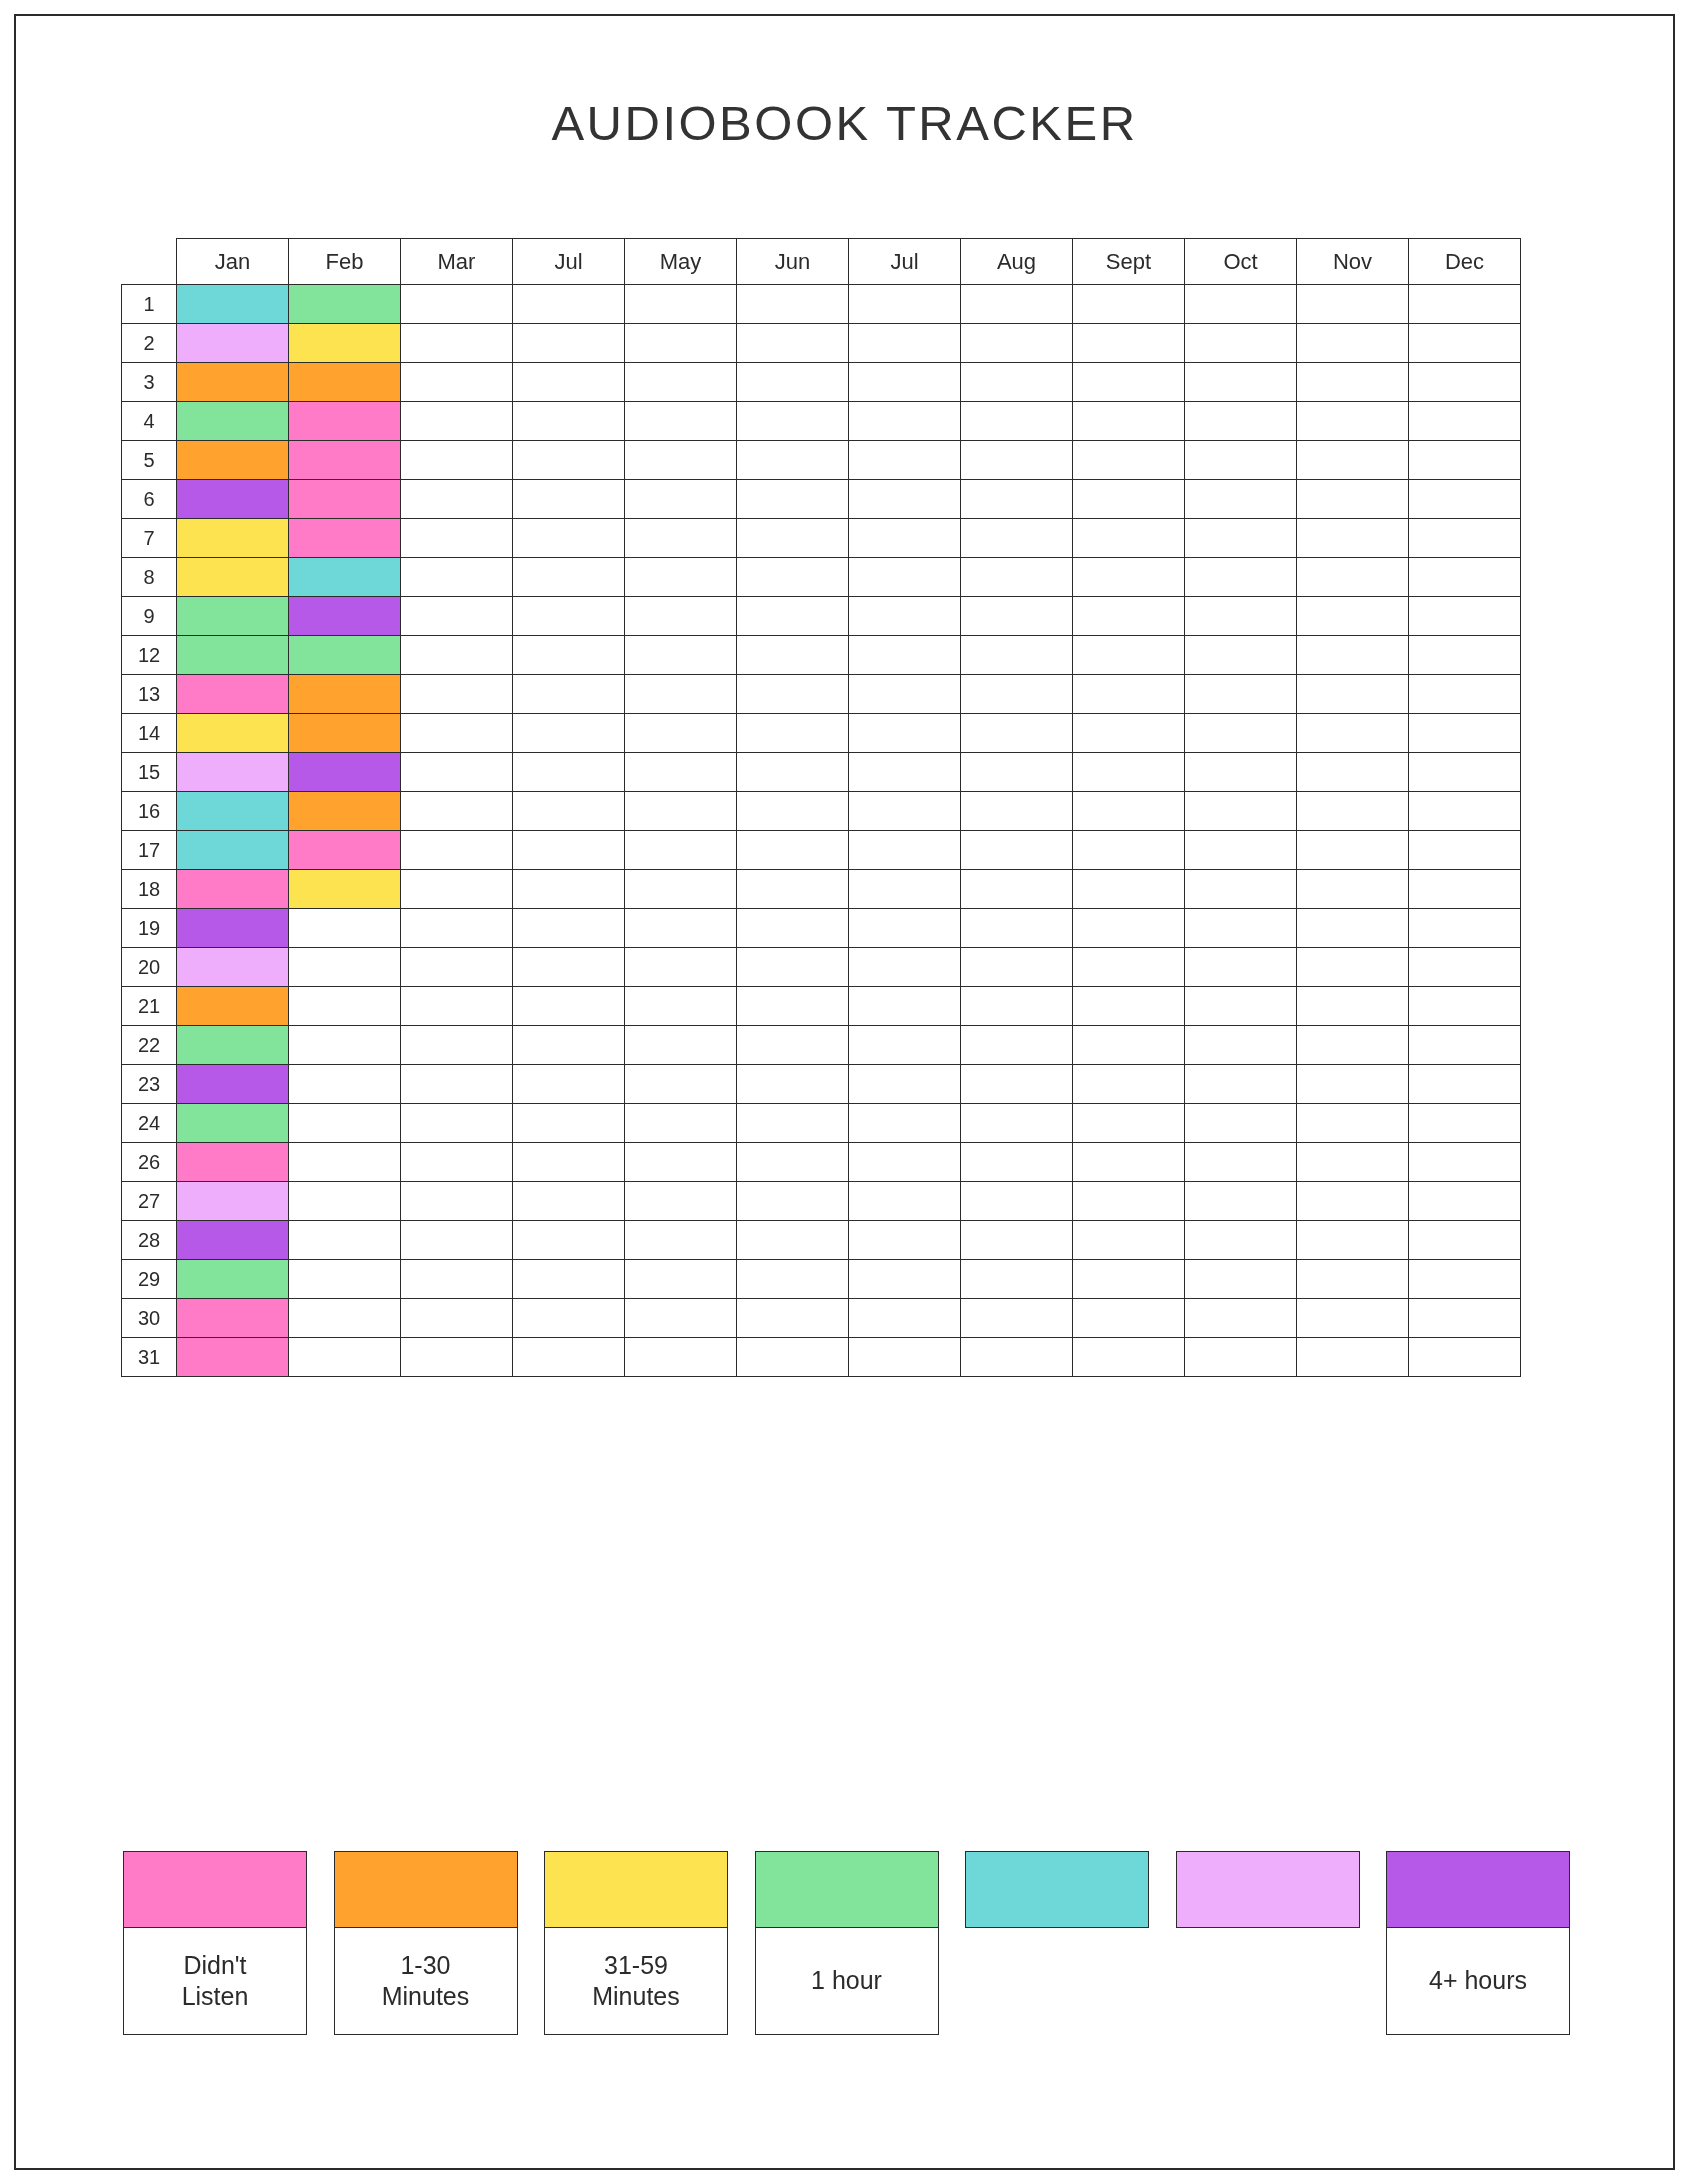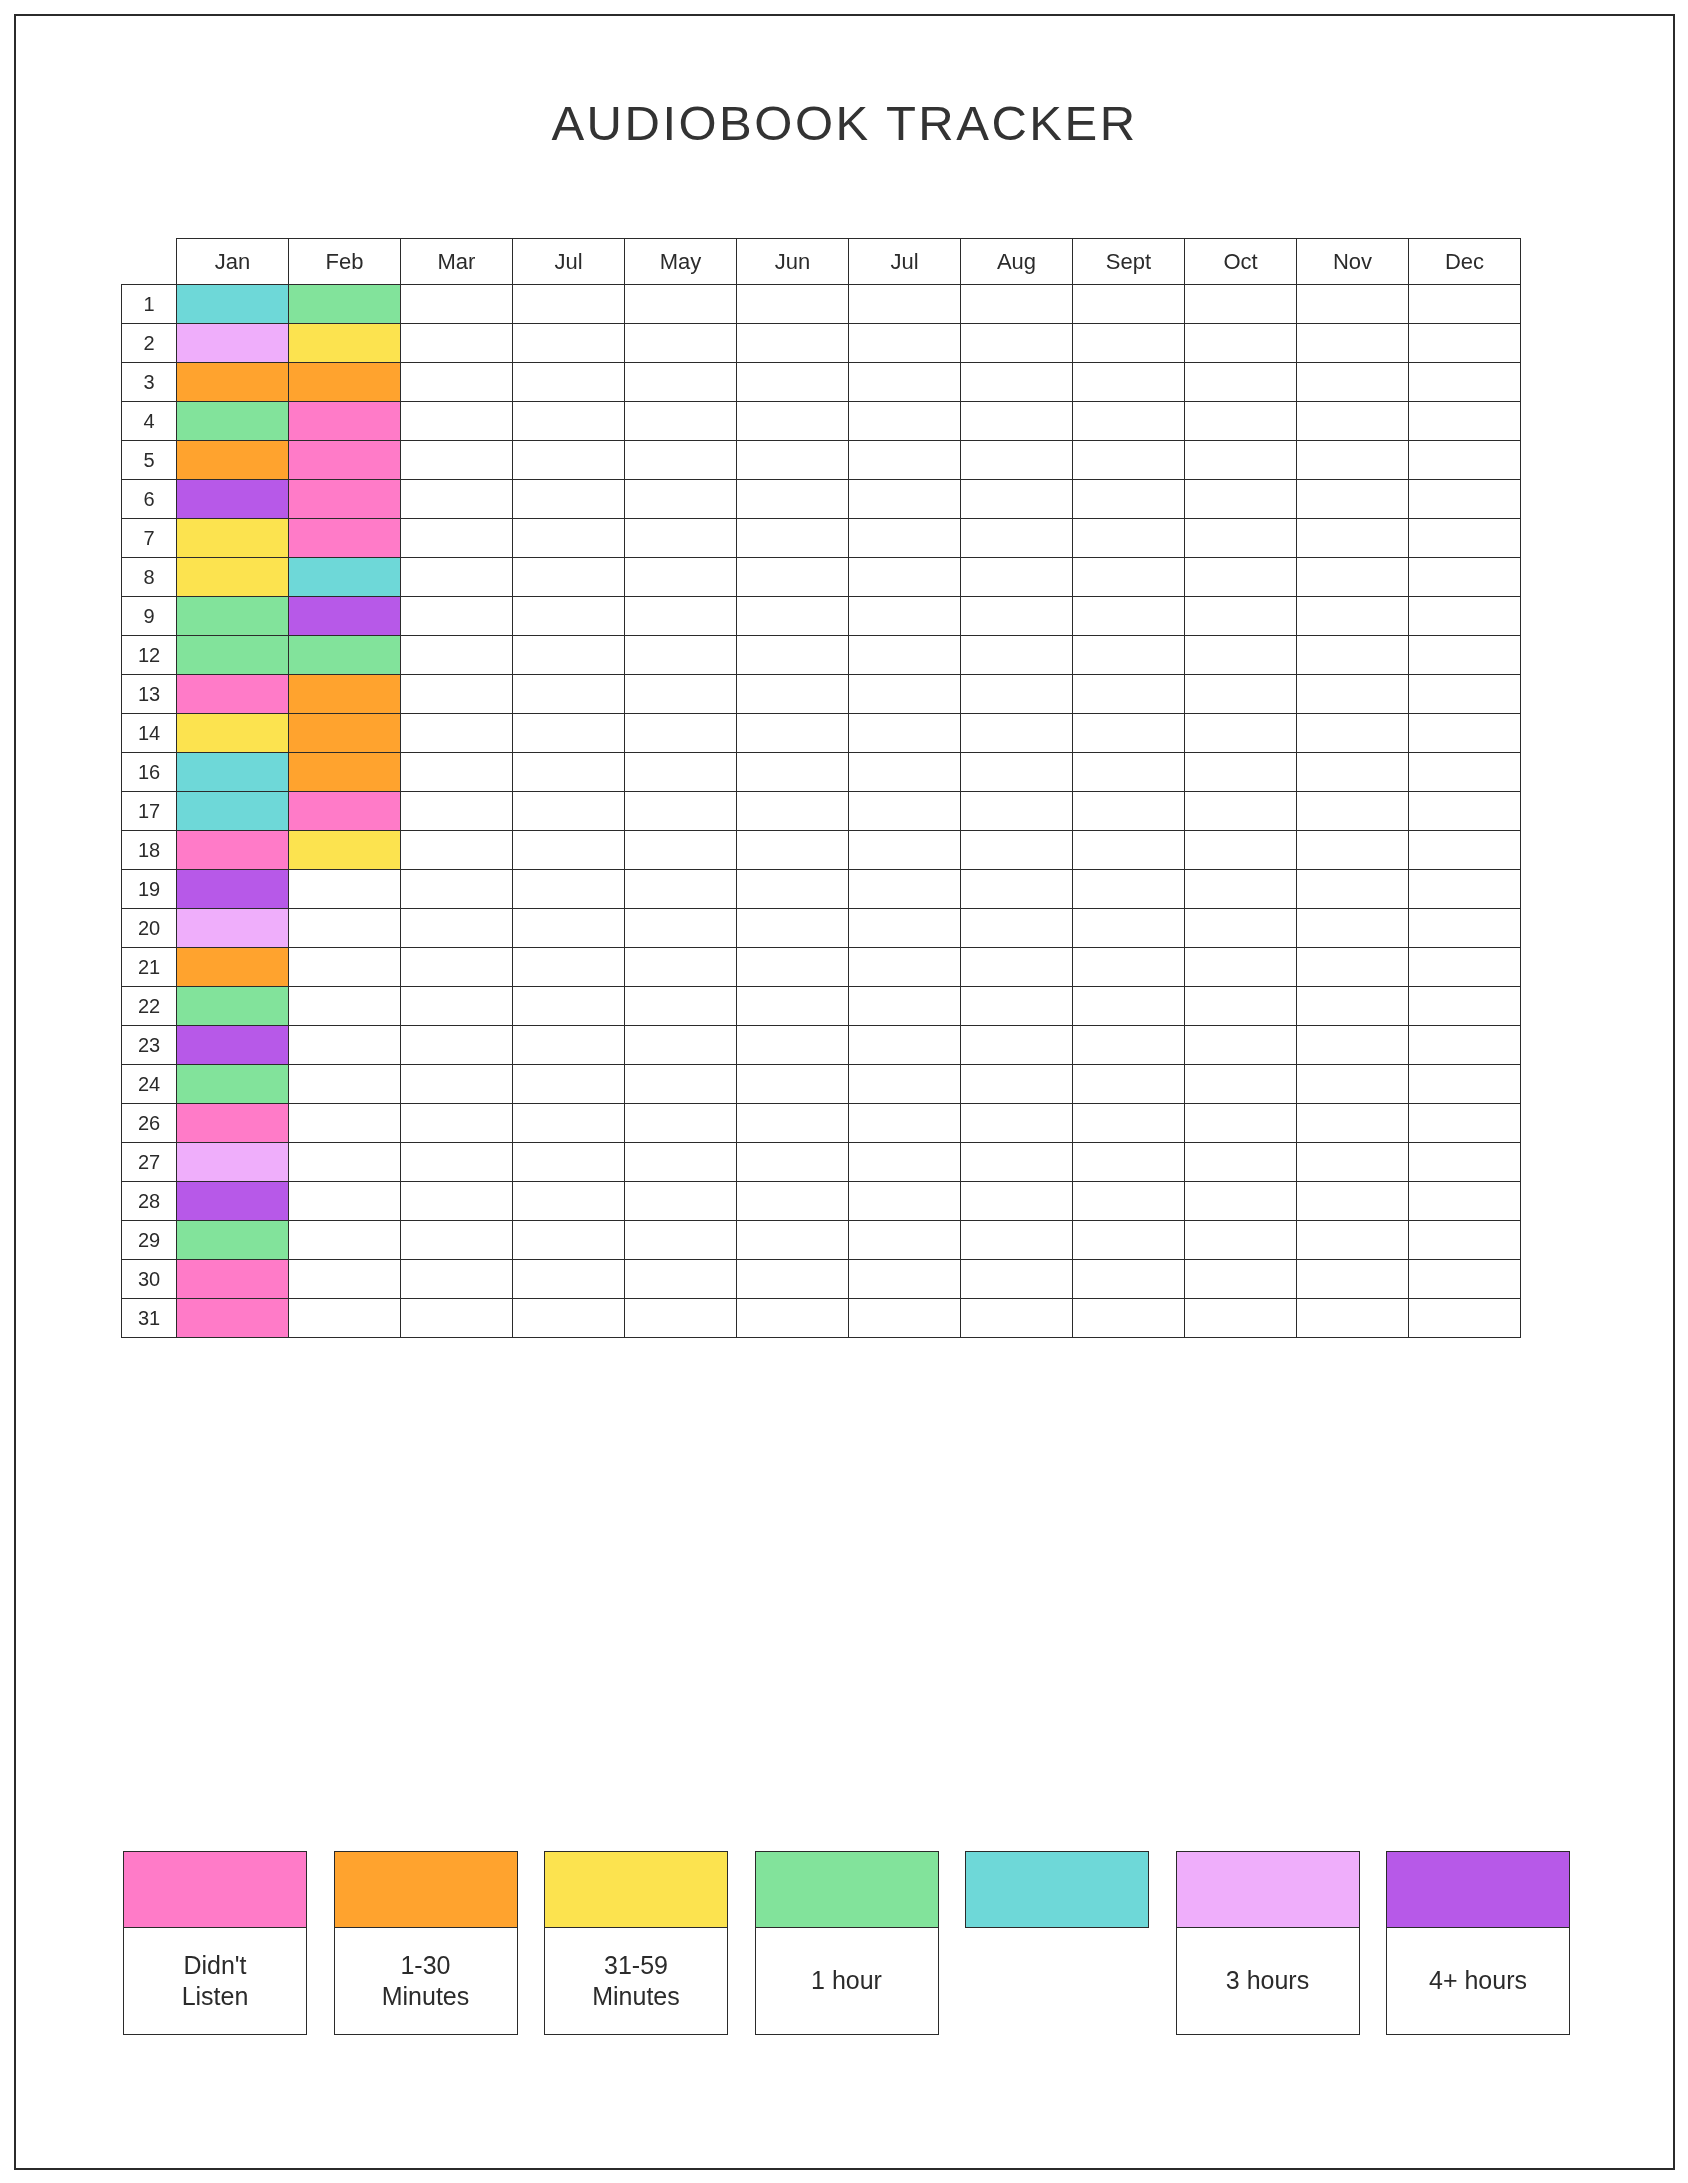--- a/index.html
+++ b/index.html
@@ -326,20 +326,35 @@
           <td style="background: rgb(255, 255, 255);"></td>
           <td style="background: rgb(255, 255, 255);"></td>
           <td style="background: rgb(255, 255, 255);"></td>
           <td style="background: rgb(255, 255, 255);"></td>
           <td style="background: rgb(255, 255, 255);"></td>
         </tr>
         <tr>
           <td class="daynum">14</td>
           <td style="background: rgb(252, 227, 79);"></td>
           <td style="background: rgb(255, 163, 46);"></td>
+          <td style="background: rgb(255, 255, 255);"></td>
+          <td style="background: rgb(255, 255, 255);"></td>
+          <td style="background: rgb(255, 255, 255);"></td>
+          <td style="background: rgb(255, 255, 255);"></td>
+          <td style="background: rgb(255, 255, 255);"></td>
+          <td style="background: rgb(255, 255, 255);"></td>
+          <td style="background: rgb(255, 255, 255);"></td>
+          <td style="background: rgb(255, 255, 255);"></td>
+          <td style="background: rgb(255, 255, 255);"></td>
+          <td style="background: rgb(255, 255, 255);"></td>
+        </tr>
+        <tr>
+          <td class="daynum">15</td>
+          <td style="background: rgb(239, 174, 251);"></td>
+          <td style="background: rgb(183, 89, 232);"></td>
           <td style="background: rgb(255, 255, 255);"></td>
           <td style="background: rgb(255, 255, 255);"></td>
           <td style="background: rgb(255, 255, 255);"></td>
           <td style="background: rgb(255, 255, 255);"></td>
           <td style="background: rgb(255, 255, 255);"></td>
           <td style="background: rgb(255, 255, 255);"></td>
           <td style="background: rgb(255, 255, 255);"></td>
           <td style="background: rgb(255, 255, 255);"></td>
           <td style="background: rgb(255, 255, 255);"></td>
           <td style="background: rgb(255, 255, 255);"></td>
@@ -590,21 +605,20 @@
       </div>
       <div class="legend-item">
         <div class="legend-swatch" style="background: rgb(130, 227, 155);"></div>
         <div class="legend-label">1 hour</div>
       </div>
       <div class="legend-item">
         <div class="legend-swatch" style="background: rgb(110, 216, 216);"></div>
       </div>
       <div class="legend-item">
         <div class="legend-swatch" style="background: rgb(239, 174, 251);"></div>
-        <div class="legend-label">3 hours</div>
       </div>
       <div class="legend-item">
         <div class="legend-swatch" style="background: rgb(183, 89, 232);"></div>
         <div class="legend-label">4+ hours</div>
       </div>
     </div>
 </div>
 
 
 </body></html>

